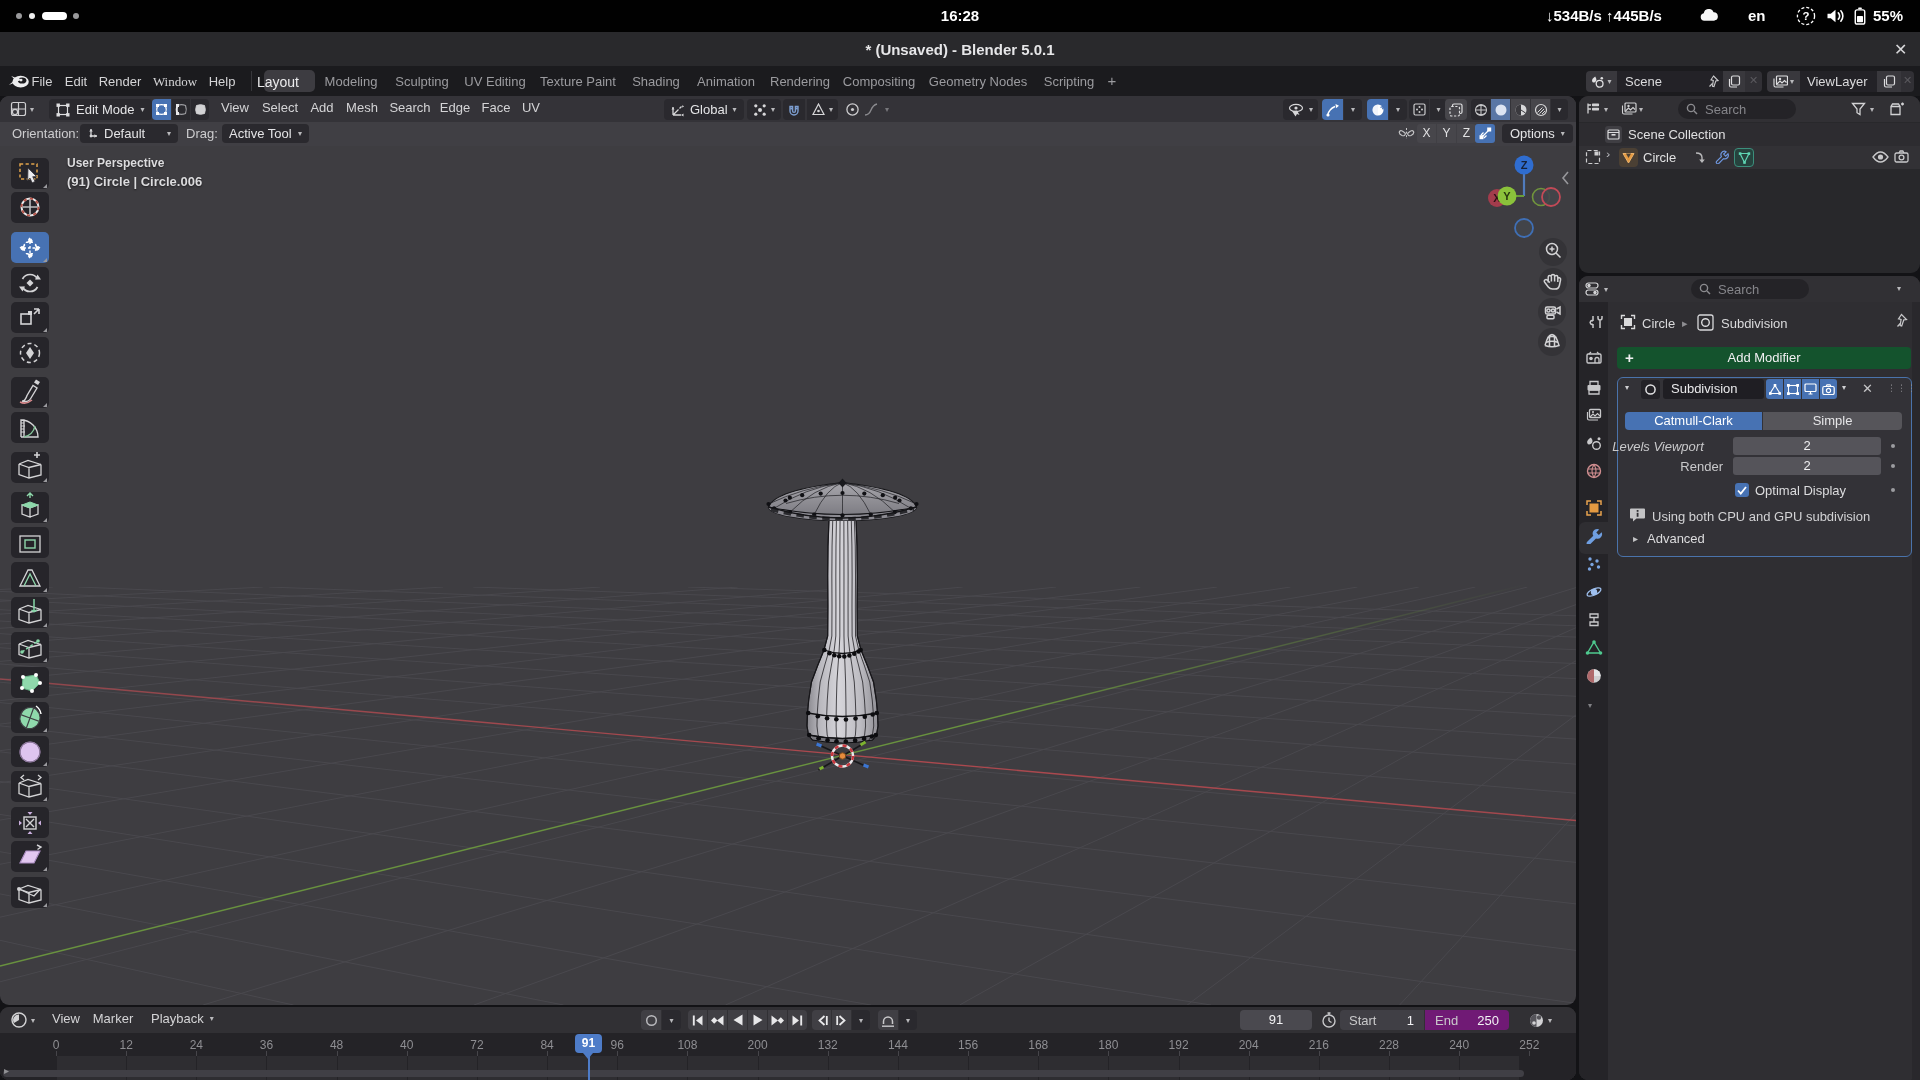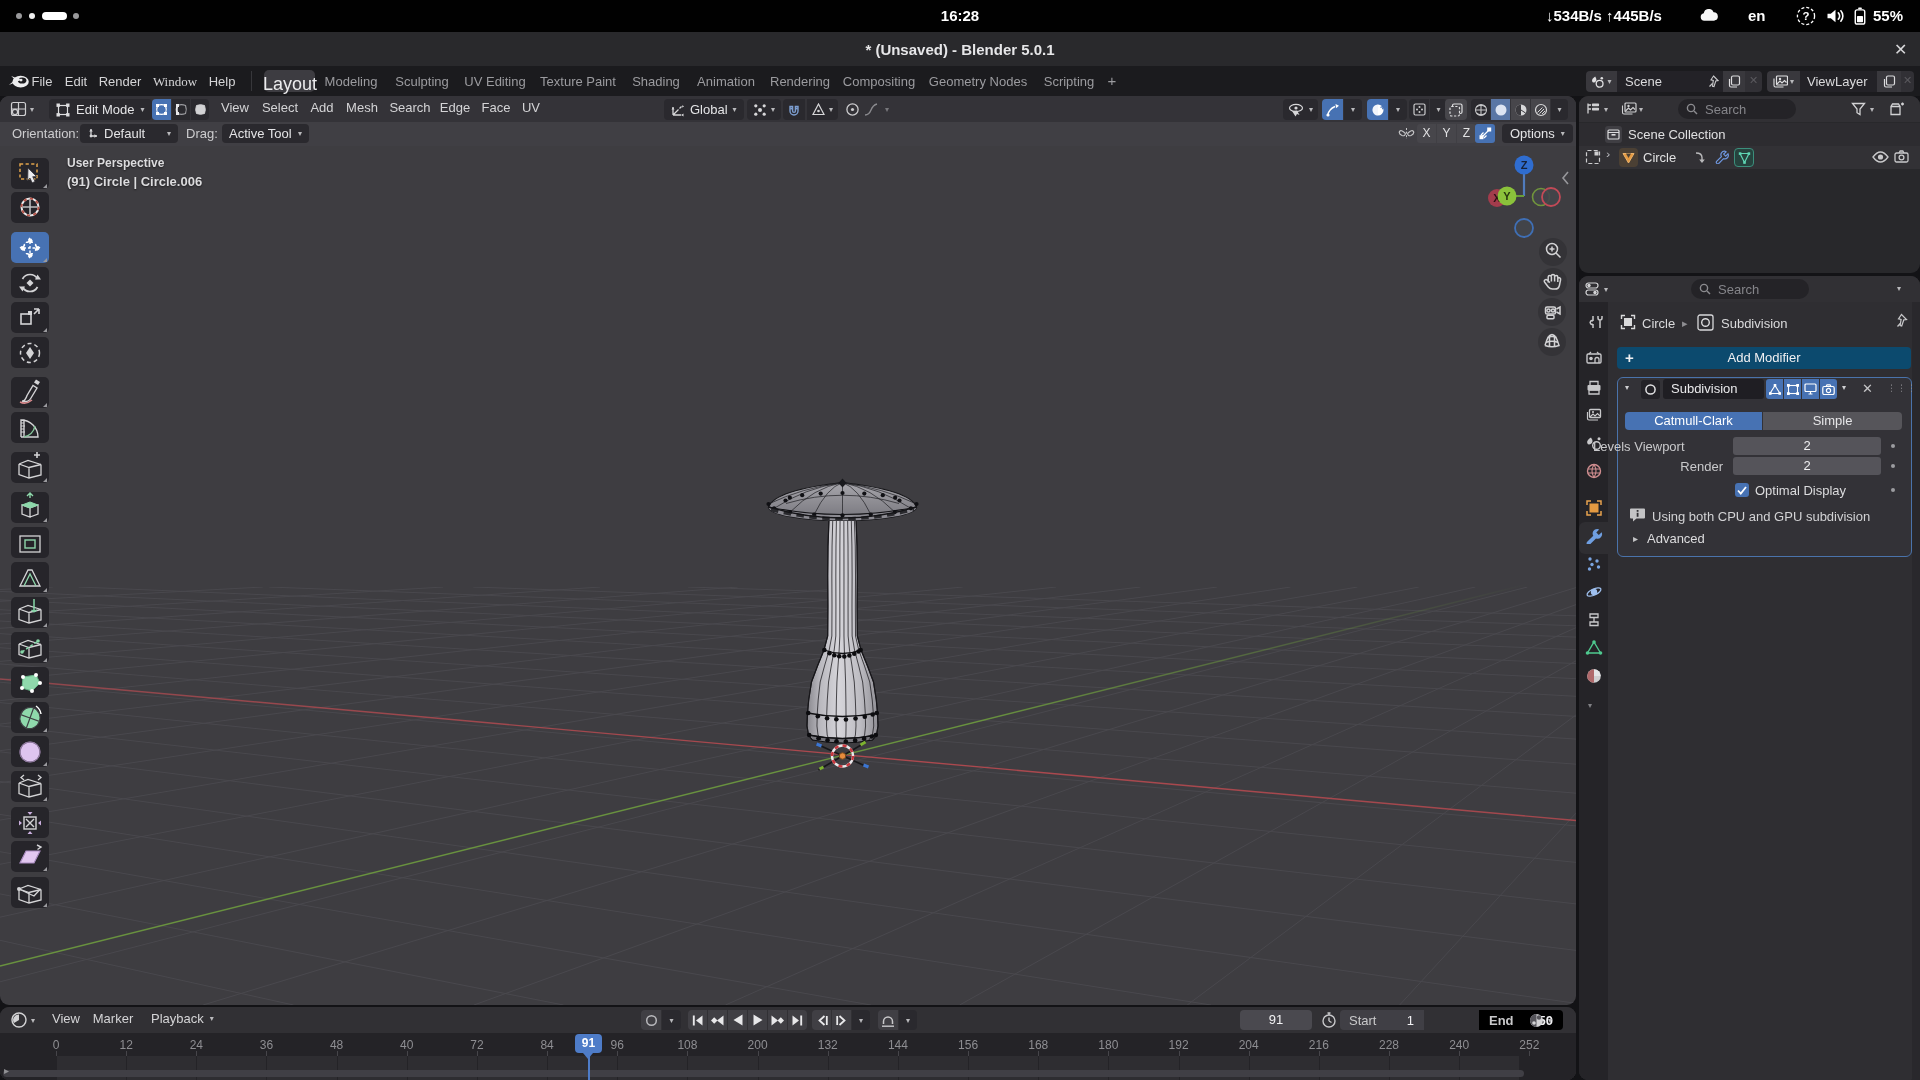--- a/index.html
+++ b/index.html
@@ -55,21 +55,21 @@
     <path d="M4 2.5 l9 3.4 -2.5 3.2 z" fill="#ededee"></path>
   </svg>
 </div>
 <div class="abs cx menu13" style="left:42px;top:74px;">File</div>
 <div class="abs cx menu13" style="left:76px;top:74px;">Edit</div>
 <div class="abs cx menu13" style="left:120px;top:74px;">Render</div>
 <div class="abs cx menu13" style="left:175px;top:74px;font-family:Liberation Serif, serif;">Window</div>
 <div class="abs cx menu13" style="left:222px;top:74px;">Help</div>
 <div class="abs" style="left:251px;top:71px;width:1px;height:20px;background:#37373b;"></div>
 <div class="abs" style="left:264px;top:70px;width:51px;height:22px;background:#3d3c41;border-radius:5px;"></div>
-<div class="abs cx" style="left:290px;top:74px;color:#ebebed;font-size:18px;">Layout</div>
+<div class="abs cx" style="left:278px;top:74px;color:#ebebed;font-size:14px;">Layout</div>
 <div class="abs cx menu13" style="left:351px;top:74px;color:#9b9b9f;">Modeling</div>
 <div class="abs cx menu13" style="left:422px;top:74px;color:#9b9b9f;">Sculpting</div>
 <div class="abs cx menu13" style="left:495px;top:74px;color:#9b9b9f;">UV Editing</div>
 <div class="abs cx menu13" style="left:578px;top:74px;color:#9b9b9f;">Texture Paint</div>
 <div class="abs cx menu13" style="left:656px;top:74px;color:#9b9b9f;">Shading</div>
 <div class="abs cx menu13" style="left:726px;top:74px;color:#9b9b9f;">Animation</div>
 <div class="abs cx menu13" style="left:800px;top:74px;color:#9b9b9f;">Rendering</div>
 <div class="abs cx menu13" style="left:879px;top:74px;color:#9b9b9f;">Compositing</div>
 <div class="abs cx menu13" style="left:978px;top:74px;color:#9b9b9f;">Geometry Nodes</div>
 <div class="abs cx menu13" style="left:1069px;top:74px;color:#9b9b9f;">Scripting</div>
@@ -867,21 +867,21 @@
       </svg>
   </div>
   <div class="abs" style="left:142px;top:40px;color:#dadadc;font-size:13px;">Subdivision</div>
   <div class="abs" style="left:314px;top:37px;">
     <svg width="15" height="15" viewBox="0 0 15 15">
         <path d="M8.5 1.5 l5 5 -2.7 0.4 -2.1 6.1 -1.6-0.4 1-6.2 -2.6-0.6 z" fill="none" stroke="#c7c7c9" stroke-width="1.2"></path>
         <path d="M4.5 13.5 l3-3.3" stroke="#c7c7c9" stroke-width="1.3"></path>
       </svg>
   </div>
 
-  <div class="abs" style="left:38px;top:71px;width:294px;height:22px;background:#0c4a6e;border-radius:4px;color:#f0f0f2;font-size:13px;text-align:center;line-height:22px;">Add Modifier</div>
+  <div class="abs" style="left:38px;top:71px;width:294px;height:22px;background:#14532d;border-radius:4px;color:#f0f0f2;font-size:13px;text-align:center;line-height:22px;">Add Modifier</div>
   <div class="abs" style="left:46px;top:73px;color:#f0f0f2;font-size:15px;font-weight:bold;">+</div>
 
   <div class="abs" style="left:37.5px;top:100.5px;width:295px;height:180px;background:#333237;border:1.4px solid #4a73ab;border-radius:6px;"></div>
   <div class="abs car" style="left:46px;top:107px;color:#cfcfd1;">▾</div>
   <div class="abs row" style="left:62px;top:104px;width:19px;height:19px;background:#232227;border-radius:3px;justify-content:center;">
     <svg width="13" height="13" viewBox="0 0 13 13">
         <circle cx="6.5" cy="6.5" r="4.6" fill="none" stroke="#e2e2e4" stroke-width="1.5"></circle>
       </svg>
   </div>
   <div class="abs" style="left:84px;top:103px;width:101px;height:20px;background:#1f1e23;border-radius:3px;color:#e9e9eb;font-size:13px;line-height:20px;padding-left:8px;">Subdivision</div>
@@ -917,21 +917,21 @@
         </svg>
     </span>
   </div>
   <div class="abs car" style="left:263px;top:107px;color:#cfcfd1;">▾</div>
   <div class="abs" style="left:283px;top:105px;color:#c6c6c8;font-size:13px;">✕</div>
   <div class="abs" style="left:308px;top:107px;color:#919195;font-size:9px;letter-spacing:1px;">⋮⋮⋮⋮</div>
 </div>
 
 <div class="abs" style="left:1625px;top:412px;width:137px;height:18px;background:#4772b3;border-radius:4px 0 0 4px;color:#ffffff;font-size:13px;text-align:center;line-height:18px;">Catmull-Clark</div>
 <div class="abs" style="left:1763px;top:412px;width:139px;height:18px;background:#56555a;border-radius:0 4px 4px 0;color:#e6e6e8;font-size:13px;text-align:center;line-height:18px;">Simple</div>
-<div class="abs" style="left:1593px;top:439px;width:130px;text-align:left;color:#c9c9cb;font-size:13px;">Levels Viewport</div>
+<div class="abs" style="left:1593px;top:439px;width:130px;text-align:center;color:#c9c9cb;font-size:13px;font-style:italic;">Levels Viewport</div>
 <div class="abs" style="left:1733px;top:437px;width:148px;height:18px;background:#55545a;border-radius:3px;color:#f0f0f2;font-size:13px;text-align:center;line-height:18px;">2</div>
 <div class="abs" style="left:1593px;top:459px;width:130px;text-align:right;color:#c9c9cb;font-size:13px;">Render</div>
 <div class="abs" style="left:1733px;top:457px;width:148px;height:18px;background:#55545a;border-radius:3px;color:#f0f0f2;font-size:13px;text-align:center;line-height:18px;">2</div>
 <div class="abs" style="left:1735px;top:483px;width:14px;height:14px;background:#4772b3;border-radius:3px;"></div>
 <svg class="abs" style="left:1737px;top:486px;" width="10" height="9" viewBox="0 0 10 9">
     <path d="M1 4.5 l2.8 3 L9 1" fill="none" stroke="#fff" stroke-width="1.8"></path>
   </svg>
 <div class="abs" style="left:1755px;top:483px;color:#dcdcde;font-size:13px;">Optimal Display</div>
 <div class="abs" style="left:1891px;top:444px;width:4px;height:4px;border-radius:50%;background:#9c9ca0;"></div>
 <div class="abs" style="left:1891px;top:464px;width:4px;height:4px;border-radius:50%;background:#9c9ca0;"></div>
@@ -1035,21 +1035,21 @@
 
   <div class="abs" style="left:1240px;top:3px;width:72px;height:20px;background:#4a494f;border-radius:4px;color:#f2f2f4;font-size:13px;text-align:center;line-height:20px;">91</div>
   <svg class="abs" style="left:1321px;top:5px;" width="16" height="16" viewBox="0 0 16 16">
       <circle cx="8" cy="9" r="6" fill="none" stroke="#c7c7c9" stroke-width="1.4"></circle>
       <path d="M8 9 V5.5 M8 9 l2.5 1.5 M6.5 1 h3 M8 1 v2" stroke="#c7c7c9" stroke-width="1.4" fill="none"></path>
     </svg>
   <div class="abs row" style="left:1340px;top:3px;width:84px;height:20px;background:#403f45;border-radius:4px 0 0 4px;font-size:13px;">
     <span style="color:#c9c9cb;padding-left:9px;">Start</span>
       <span style="color:#f2f2f4;margin-left:auto;padding-right:10px;">1</span>
   </div>
-  <div class="abs row" style="left:1479px;top:3px;width:84px;height:20px;background:#000000;border-radius:0 4px 4px 0;font-size:13px;font-weight:bold;">
+  <div class="abs row" style="left:1425px;top:3px;width:84px;height:20px;background:#701a75;border-radius:0 4px 4px 0;font-size:13px;">
     <span style="color:#c9c9cb;padding-left:10px;">End</span>
       <span style="color:#f2f2f4;margin-left:auto;padding-right:10px;">250</span>
   </div>
   <div class="abs row" style="left:1528px;top:3px;height:20px;gap:3px;">
     <svg width="17" height="17" viewBox="0 0 17 17">
         <circle cx="8.5" cy="8.5" r="6.5" fill="#d2d2d4"></circle>
         <path d="M8.5 2 a6.5 6.5 0 0 0 0 13 z" fill="#55545a"></path>
         <circle cx="11" cy="5.5" r="2.2" fill="#55545a"></circle>
         <circle cx="6" cy="11" r="1.8" fill="#d2d2d4"></circle>
       </svg>

